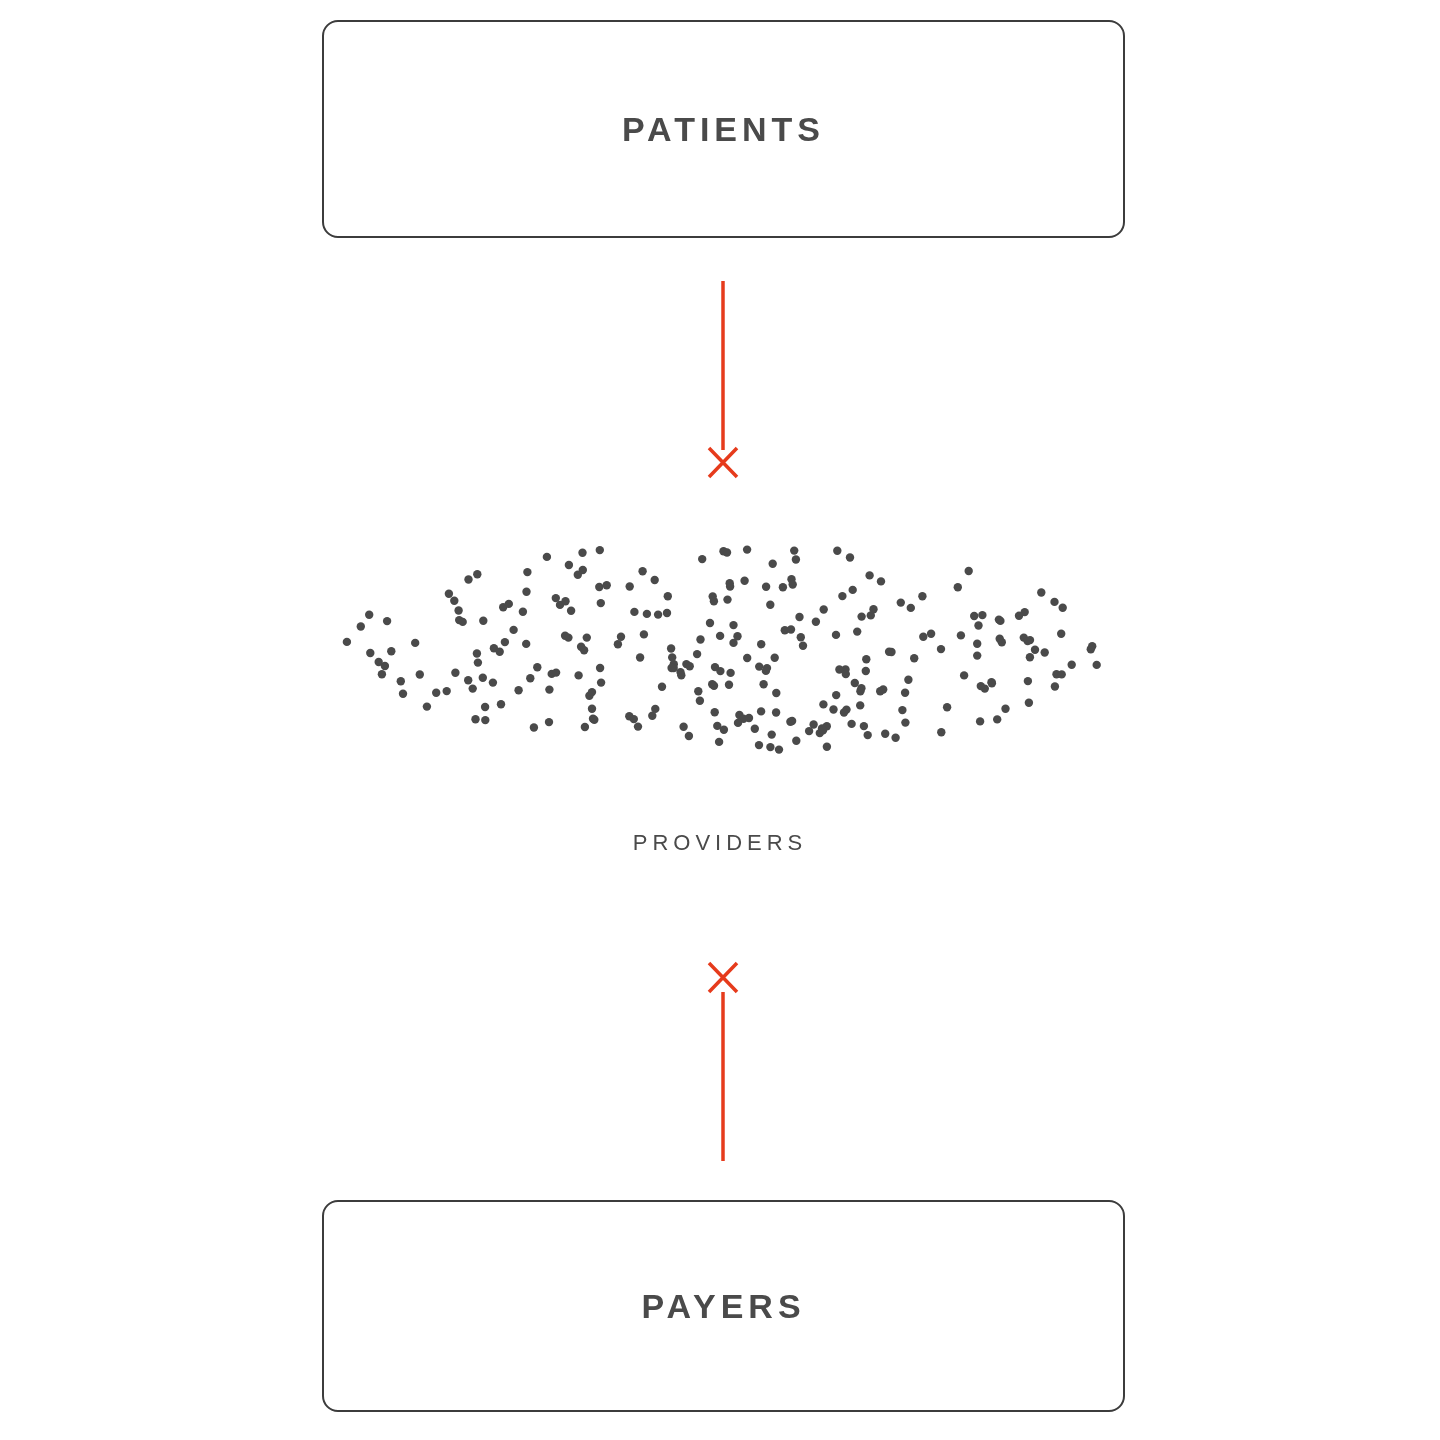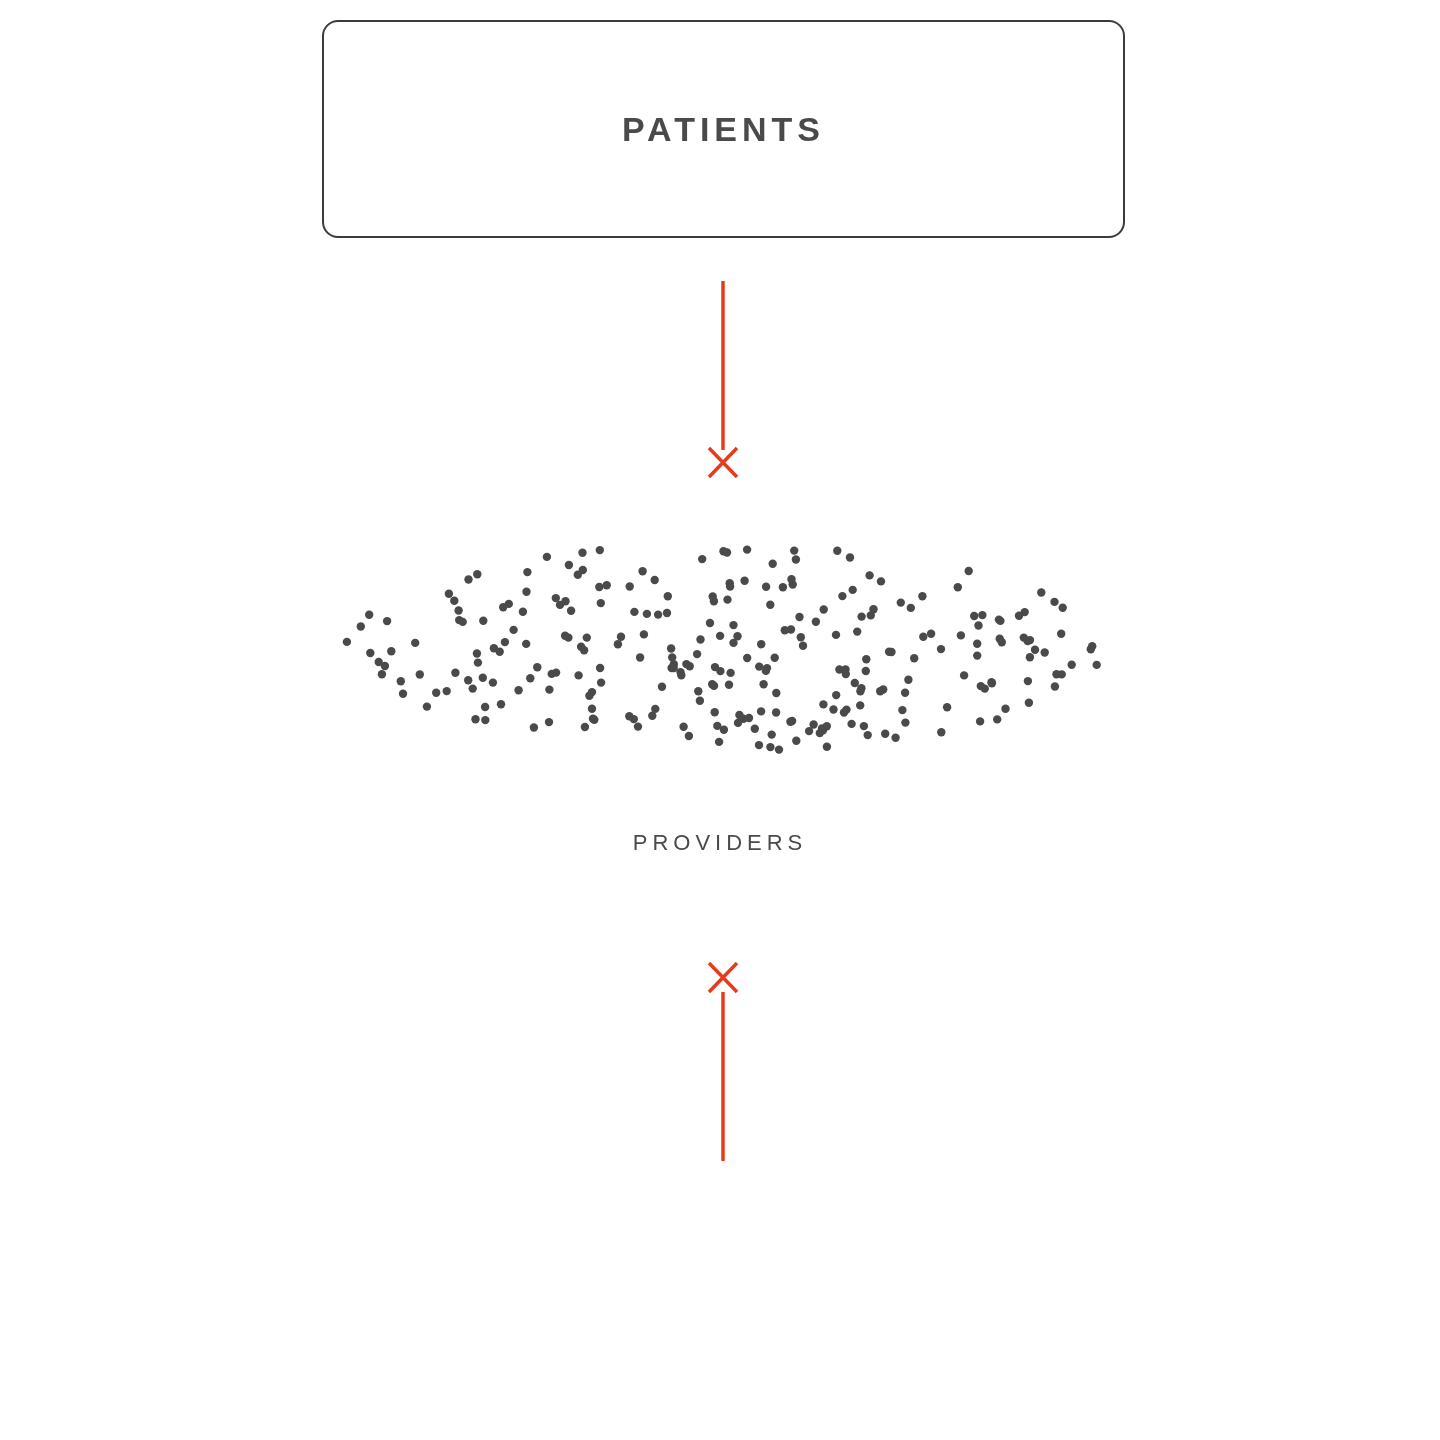--- a/index.html
+++ b/index.html
@@ -357,14 +357,17 @@
       </g>
 
     <path class="arrow-stroke" d="M709,963 L737,992 M737,963 L709,992"></path>
     <line class="arrow-stroke" x1="723" y1="992" x2="723" y2="1161"></line>
   </svg>
 
   <div class="providers-label">
     <div>PROVIDERS</div>
   </div>
 
+  <div class="box bottom-box">
+    <span class="box-label">PAYERS</span>
+  </div>
 
 </div>
 
 </body></html>

